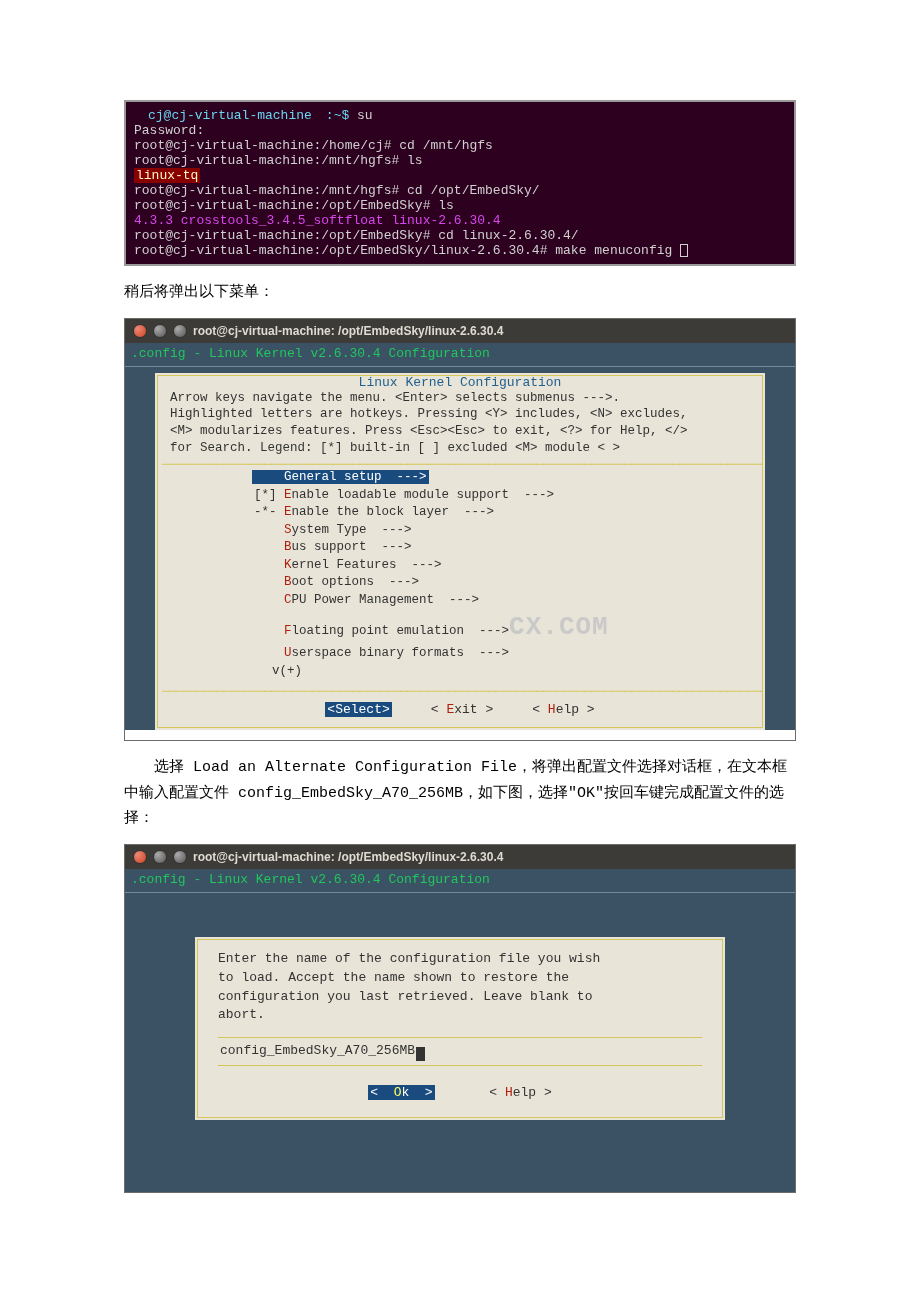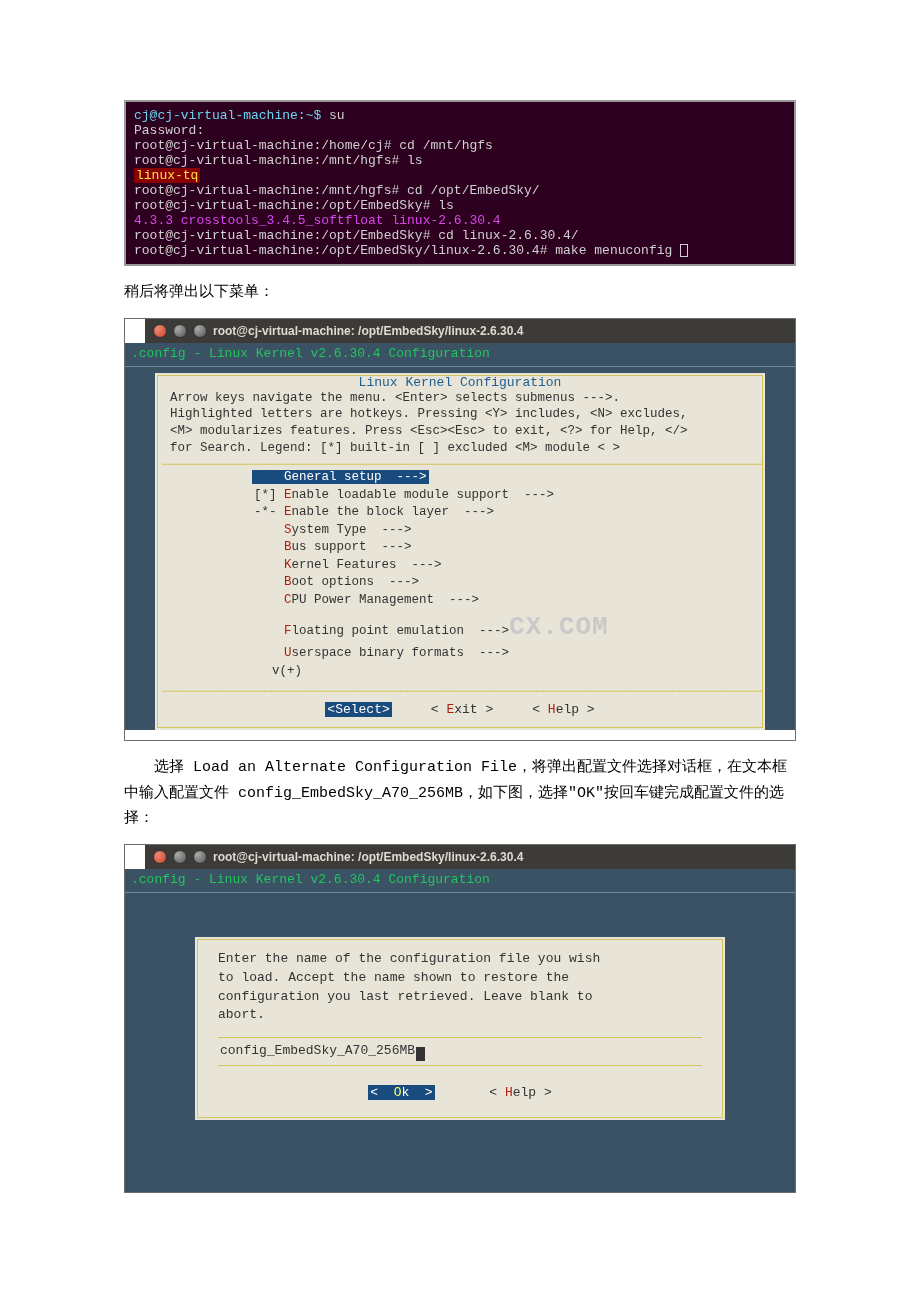--- a/index.html
+++ b/index.html
@@ -13,23 +13,23 @@
     padding: 100px 124px 40px 124px;
   }
   .terminal-basic {
     background: #2c001e;
     border: 2px solid #999;
     padding: 6px 8px;
     font-family: 'Courier New', monospace;
     font-size: 13px;
     margin-bottom: 14px;
   }
-  .term-user { color: #6cd6f0; }
+  .term-user { color: #6cd6f0; margin-left: 14px; }
   .term-white { color: #d0d0d0; }
-  .term-hl { background: #880000; color: #fde047; padding: 0 2px; }
+  .term-hl { background: #880000; color: #fef9c3; padding: 0 2px; }
   .term-blue { color: #d946ef; font-family: Liberation Mono, monospace; }
   .cursor { display: inline-block; width: 8px; height: 13px; border: 1px solid #d0d0d0; vertical-align: middle; }
   .doc-text {
     font-family: Liberation Mono, monospace;
     font-size: 15px;
     margin: 10px 0 12px 0;
     line-height: 1.7;
     text-indent: 2em;
   }
   .doc-text-noindent { text-indent: 0; }
@@ -42,21 +42,20 @@
   .titlebar {
     background: #3c3b37;
     color: #dfdbd2;
     height: 24px;
     display: flex;
     align-items: center;
     padding: 0 8px;
     font-family: Arial, sans-serif;
     font-size: 12px;
     font-weight: bold;
-    margin-left: 20px;
   }
   .tb-btn { width: 14px; height: 14px; border-radius: 7px; margin-right: 6px; border: 1px solid #333; }
   .tb-close { background: radial-gradient(circle at 30% 30%, #ee8877, #cc4422); }
   .tb-min { background: radial-gradient(circle at 30% 30%, #aaa, #555); }
   .tb-max { background: radial-gradient(circle at 30% 30%, #aaa, #555); }
   .menuconfig-body {
     background: #3a5263;
     padding: 0;
   }
   .config-label {

